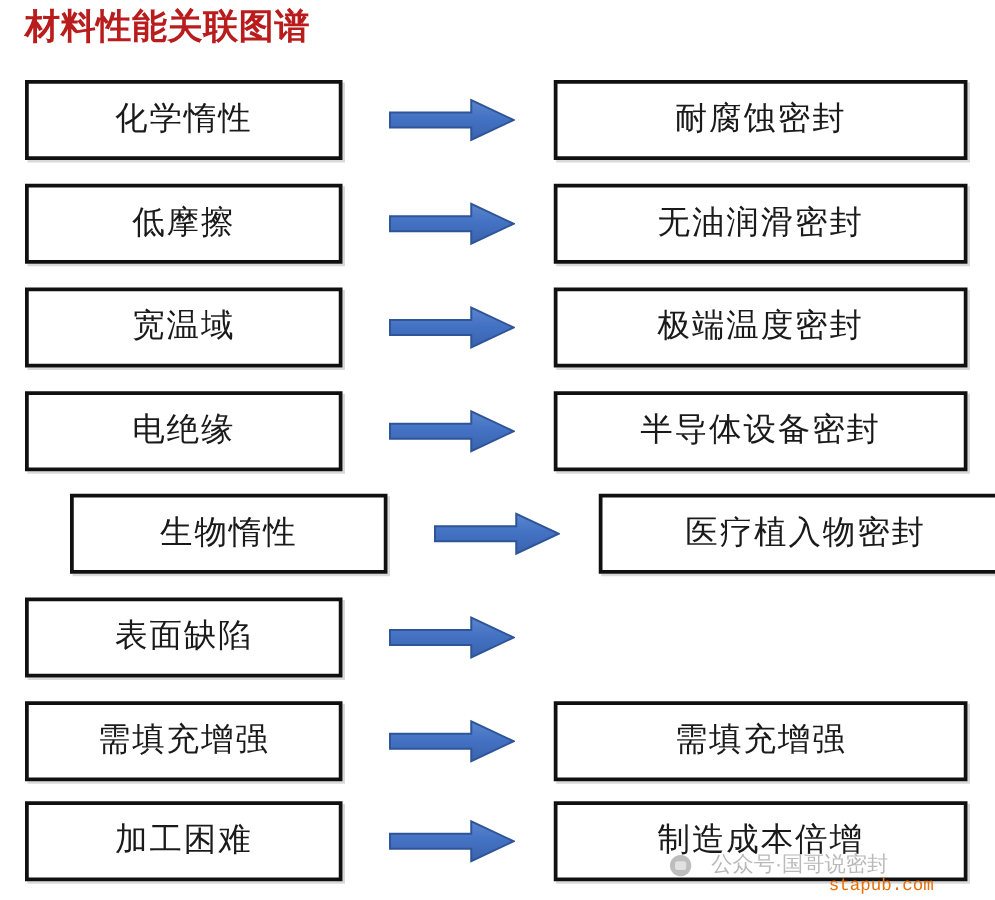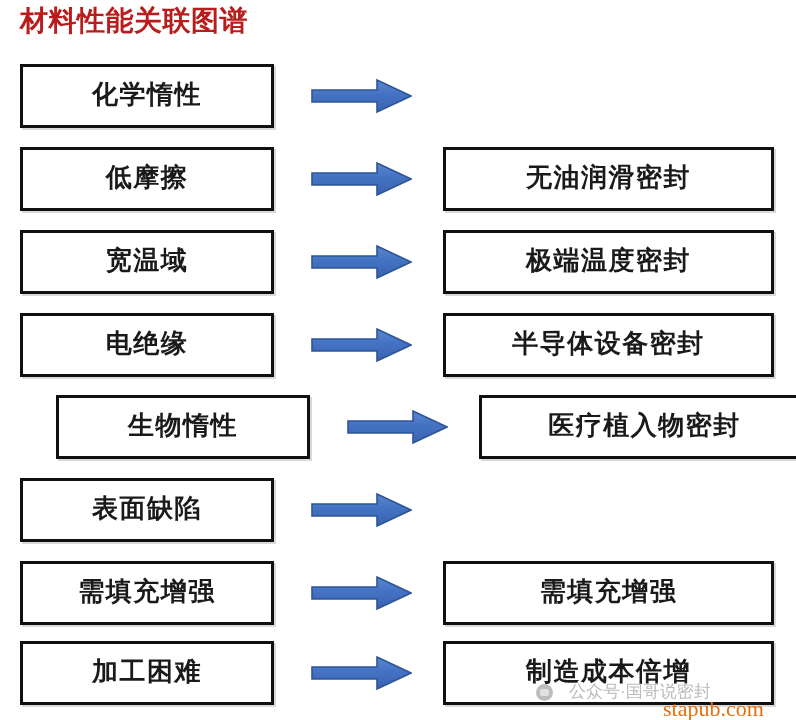--- a/index.html
+++ b/index.html
@@ -39,21 +39,20 @@
     white-space: nowrap;
   }
 
   
   #rows {
     position: absolute;
     left: 0;
     top: 0;
     width: 796px;
     height: 720px;
-    font-weight: bold;
   }
 
   .row {
     position: absolute;
     left: 0;
     width: 796px;
     height: 64px;
   }
 
   .node {
@@ -144,22 +143,22 @@
     letter-spacing: 0px;
     white-space: nowrap;
   }
 
   #site-url {
     position: absolute;
     left: 663px;
     top: 698px;
     width: 133px;
     height: 22px;
-    font-family: Liberation Serif, serif;
-    font-size: 22px;
+    font-family: Liberation Mono, monospace;
+    font-size: 14px;
     line-height: 22px;
     color: #e8700a;
     letter-spacing: 0px;
     white-space: nowrap;
   }
 </style>
 </head>
 <body>
 
 <div id="page">
@@ -176,20 +175,23 @@
             <defs>
               <linearGradient id="ag0" x1="0" y1="0" x2="0" y2="1">
                 <stop offset="0%" stop-color="#5b86cd"></stop>
                 <stop offset="45%" stop-color="#4472C4"></stop>
                 <stop offset="100%" stop-color="#3a63ad"></stop>
               </linearGradient>
             </defs>
             <polygon points="1,12 66,12 66,2 100,18 66,34 66,24 1,24" fill="url(#ag0)" stroke="#2E5597" stroke-width="1.6" stroke-linejoin="miter"></polygon>
           </svg>
         </div>
+        <div class="node node-right">
+          <span class="node-label">耐腐蚀密封</span>
+        </div>
       </div>
       <div class="row" style="top: 147px;">
         <div class="node node-left">
           <span class="node-label">低摩擦</span>
         </div>
         <div class="arrow">
           <svg viewBox="0 0 101 36" xmlns="http://www.w3.org/2000/svg">
             <defs>
               <linearGradient id="ag1" x1="0" y1="0" x2="0" y2="1">
                 <stop offset="0%" stop-color="#5b86cd"></stop>

